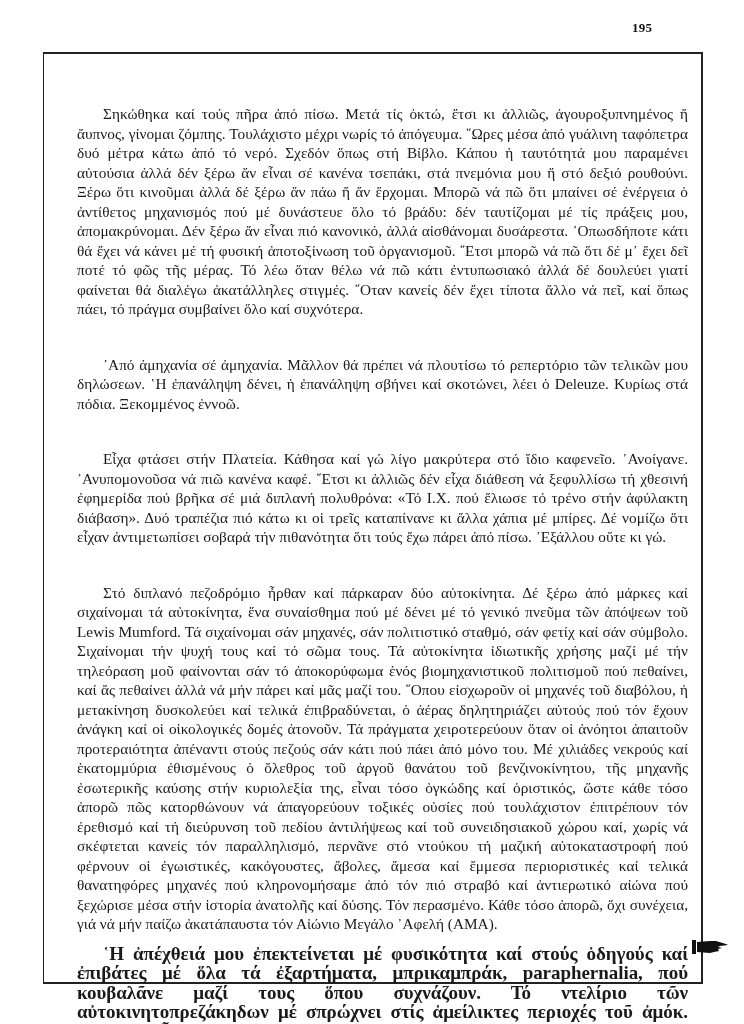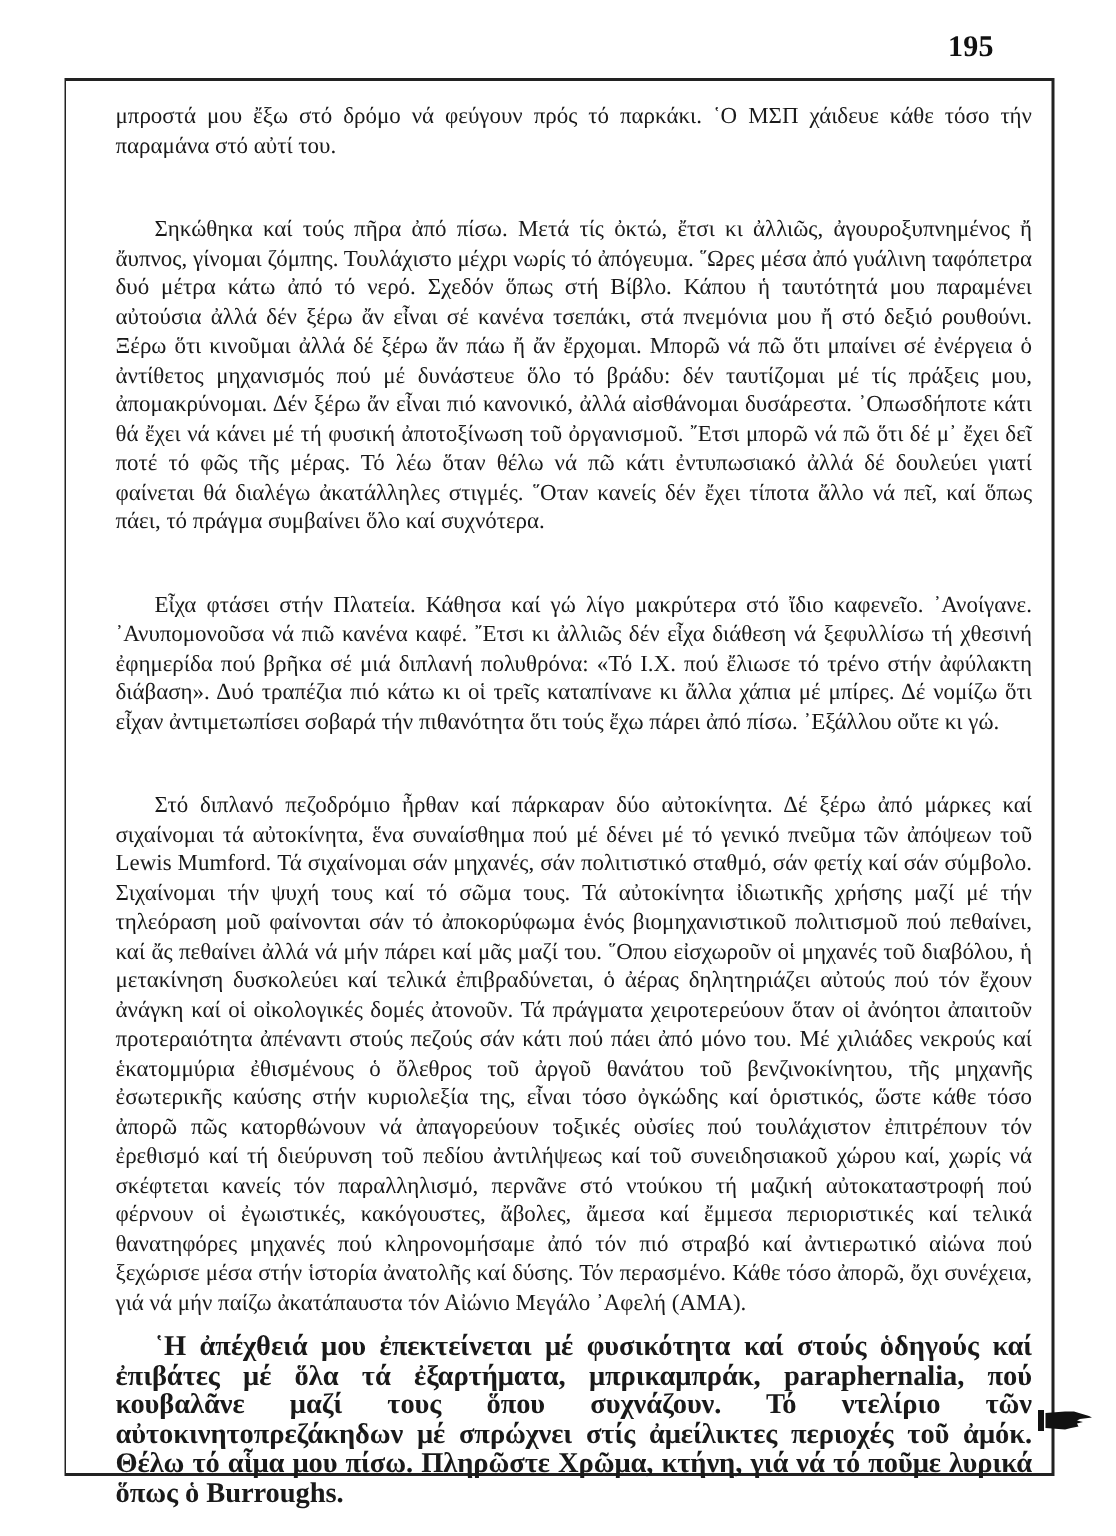--- a/index.html
+++ b/index.html
@@ -12,21 +12,21 @@
       height: 1024px;
       position: relative;
       overflow: hidden;
       font-family: "Liberation Serif", "DejaVu Serif", serif;
       color: #1a1a1a;
     }
     .page-number {
       position: absolute;
       left: 632px;
       top: 20px;
-      font-size: 20px;
+      font-size: 13px;
       font-weight: bold;
       letter-spacing: 0.2px;
       color: #111;
     }
     .text-box {
       position: absolute;
       left: 43px;
       top: 52px;
       width: 660px;
       height: 932px;
@@ -70,22 +70,22 @@
       height: 18px;
     }
   </style>
 </head>
 <body>
 
 <div class="page-number">195</div>
 
 <div class="text-box">
   <div class="text-column">
-    <p class="para">μπροστά μου ἔξω στό δρόμο νά φεύγουν πρός τό παρκάκι. ῾Ο ΜΣΠ χάιδευε κάθε τόσο τήν παραμάνα στό αὐτί του.</p>
     <p class="para indent">Σηκώθηκα καί τούς πῆρα ἀπό πίσω. Μετά τίς ὀκτώ, ἔτσι κι ἀλλιῶς, ἀγουροξυπνημένος ἤ ἄυπνος, γίνομαι ζόμπης. Τουλάχιστο μέχρι νωρίς τό ἀπόγευμα. ῞Ωρες μέσα ἀπό γυάλινη ταφόπετρα δυό μέτρα κάτω ἀπό τό νερό. Σχεδόν ὅπως στή Βίβλο. Κάπου ἡ ταυτότητά μου παραμένει αὐτούσια ἀλλά δέν ξέρω ἄν εἶναι σέ κανένα τσεπάκι, στά πνεμόνια μου ἤ στό δεξιό ρουθούνι. Ξέρω ὅτι κινοῦμαι ἀλλά δέ ξέρω ἄν πάω ἤ ἄν ἔρχομαι. Μπορῶ νά πῶ ὅτι μπαίνει σέ ἐνέργεια ὁ ἀντίθετος μηχανισμός πού μέ δυνάστευε ὅλο τό βράδυ: δέν ταυτίζομαι μέ τίς πράξεις μου, ἀπομακρύνομαι. Δέν ξέρω ἄν εἶναι πιό κανονικό, ἀλλά αἰσθάνομαι δυσάρεστα. ᾿Οπωσδήποτε κάτι θά ἔχει νά κάνει μέ τή φυσική ἀποτοξίνωση τοῦ ὀργανισμοῦ. ῎Ετσι μπορῶ νά πῶ ὅτι δέ μ᾿ ἔχει δεῖ ποτέ τό φῶς τῆς μέρας. Τό λέω ὅταν θέλω νά πῶ κάτι ἐντυπωσιακό ἀλλά δέ δουλεύει γιατί φαίνεται θά διαλέγω ἀκατάλληλες στιγμές. ῞Οταν κανείς δέν ἔχει τίποτα ἄλλο νά πεῖ, καί ὅπως πάει, τό πράγμα συμβαίνει ὅλο καί συχνότερα.</p>
+    <p class="para indent">᾿Από ἀμηχανία σέ ἀμηχανία. Μᾶλλον θά πρέπει νά πλουτίσω τό ρεπερτόριο τῶν τελικῶν μου δηλώσεων. ῾Η ἐπανάληψη δένει, ἡ ἐπανάληψη σβήνει καί σκοτώνει, λέει ὁ Deleuze. Κυρίως στά πόδια. Ξεκομμένος ἐννοῶ.</p>
     <p class="para indent">Εἶχα φτάσει στήν Πλατεία. Κάθησα καί γώ λίγο μακρύτερα στό ἴδιο καφενεῖο. ᾿Ανοίγανε. ᾿Ανυπομονοῦσα νά πιῶ κανένα καφέ. ῎Ετσι κι ἀλλιῶς δέν εἶχα διάθεση νά ξεφυλλίσω τή χθεσινή ἐφημερίδα πού βρῆκα σέ μιά διπλανή πολυθρόνα: «Τό Ι.Χ. πού ἔλιωσε τό τρένο στήν ἀφύλακτη διάβαση». Δυό τραπέζια πιό κάτω κι οἱ τρεῖς καταπίνανε κι ἄλλα χάπια μέ μπίρες. Δέ νομίζω ὅτι εἶχαν ἀντιμετωπίσει σοβαρά τήν πιθανότητα ὅτι τούς ἔχω πάρει ἀπό πίσω. ᾿Εξάλλου οὔτε κι γώ.</p>
     <p class="para indent">Στό διπλανό πεζοδρόμιο ἦρθαν καί πάρκαραν δύο αὐτοκίνητα. Δέ ξέρω ἀπό μάρκες καί σιχαίνομαι τά αὐτοκίνητα, ἕνα συναίσθημα πού μέ δένει μέ τό γενικό πνεῦμα τῶν ἀπόψεων τοῦ Lewis Mumford. Τά σιχαίνομαι σάν μηχανές, σάν πολιτιστικό σταθμό, σάν φετίχ καί σάν σύμβολο. Σιχαίνομαι τήν ψυχή τους καί τό σῶμα τους. Τά αὐτοκίνητα ἰδιωτικῆς χρήσης μαζί μέ τήν τηλεόραση μοῦ φαίνονται σάν τό ἀποκορύφωμα ἑνός βιομηχανιστικοῦ πολιτισμοῦ πού πεθαίνει, καί ἄς πεθαίνει ἀλλά νά μήν πάρει καί μᾶς μαζί του. ῞Οπου εἰσχωροῦν οἱ μηχανές τοῦ διαβόλου, ἡ μετακίνηση δυσκολεύει καί τελικά ἐπιβραδύνεται, ὁ ἀέρας δηλητηριάζει αὐτούς πού τόν ἔχουν ἀνάγκη καί οἱ οἰκολογικές δομές ἀτονοῦν. Τά πράγματα χειροτερεύουν ὅταν οἱ ἀνόητοι ἀπαιτοῦν προτεραιότητα ἀπέναντι στούς πεζούς σάν κάτι πού πάει ἀπό μόνο του. Μέ χιλιάδες νεκρούς καί ἑκατομμύρια ἐθισμένους ὁ ὄλεθρος τοῦ ἀργοῦ θανάτου τοῦ βενζινοκίνητου, τῆς μηχανῆς ἐσωτερικῆς καύσης στήν κυριολεξία της, εἶναι τόσο ὀγκώδης καί ὁριστικός, ὥστε κάθε τόσο ἀπορῶ πῶς κατορθώνουν νά ἀπαγορεύουν τοξικές οὐσίες πού τουλάχιστον ἐπιτρέπουν τόν ἐρεθισμό καί τή διεύρυνση τοῦ πεδίου ἀντιλήψεως καί τοῦ συνειδησιακοῦ χώρου καί, χωρίς νά σκέφτεται κανείς τόν παραλληλισμό, περνᾶνε στό ντούκου τή μαζική αὐτοκαταστροφή πού φέρνουν οἱ ἐγωιστικές, κακόγουστες, ἄβολες, ἄμεσα καί ἔμμεσα περιοριστικές καί τελικά θανατηφόρες μηχανές πού κληρονομήσαμε ἀπό τόν πιό στραβό καί ἀντιερωτικό αἰώνα πού ξεχώρισε μέσα στήν ἱστορία ἀνατολῆς καί δύσης. Τόν περασμένο. Κάθε τόσο ἀπορῶ, ὄχι συνέχεια, γιά νά μήν παίζω ἀκατάπαυστα τόν Αἰώνιο Μεγάλο ᾿Αφελή (ΑΜΑ).</p>
     <div class="bold-part">
       <p class="para indent section-gap">῾Η ἀπέχθειά μου ἐπεκτείνεται μέ φυσικότητα καί στούς ὁδηγούς καί ἐπιβάτες μέ ὅλα τά ἐξαρτήματα, μπρικαμπράκ, paraphernalia, πού κουβαλᾶνε μαζί τους ὅπου συχνάζουν. Τό ντελίριο τῶν αὐτοκινητοπρεζάκηδων μέ σπρώχνει στίς ἀμείλικτες περιοχές τοῦ ἀμόκ. Θέλω τό αἷμα μου πίσω. Πληρῶστε Χρῶμα, κτήνη, γιά νά τό ποῦμε λυρικά ὅπως ὁ Burroughs.</p>
     </div>
   </div>
 </div>
 
 <svg class="pointer-mark" viewBox="0 0 38 18" xmlns="http://www.w3.org/2000/svg">
   <rect x="0" y="2" width="4" height="14" fill="#111"></rect>

